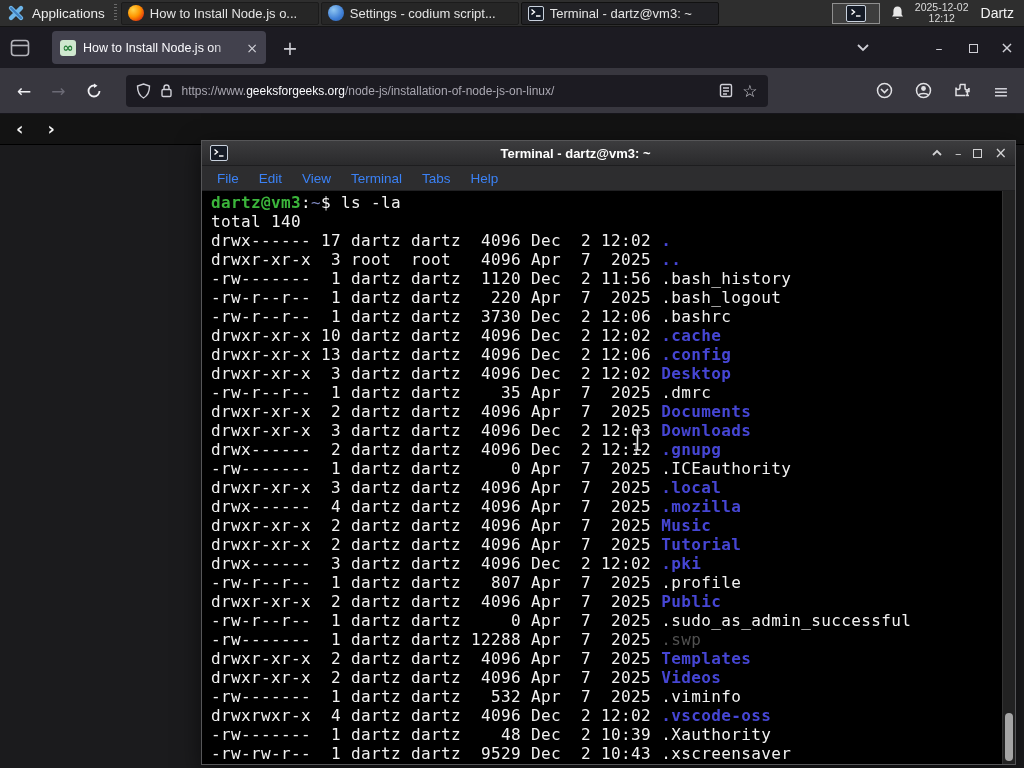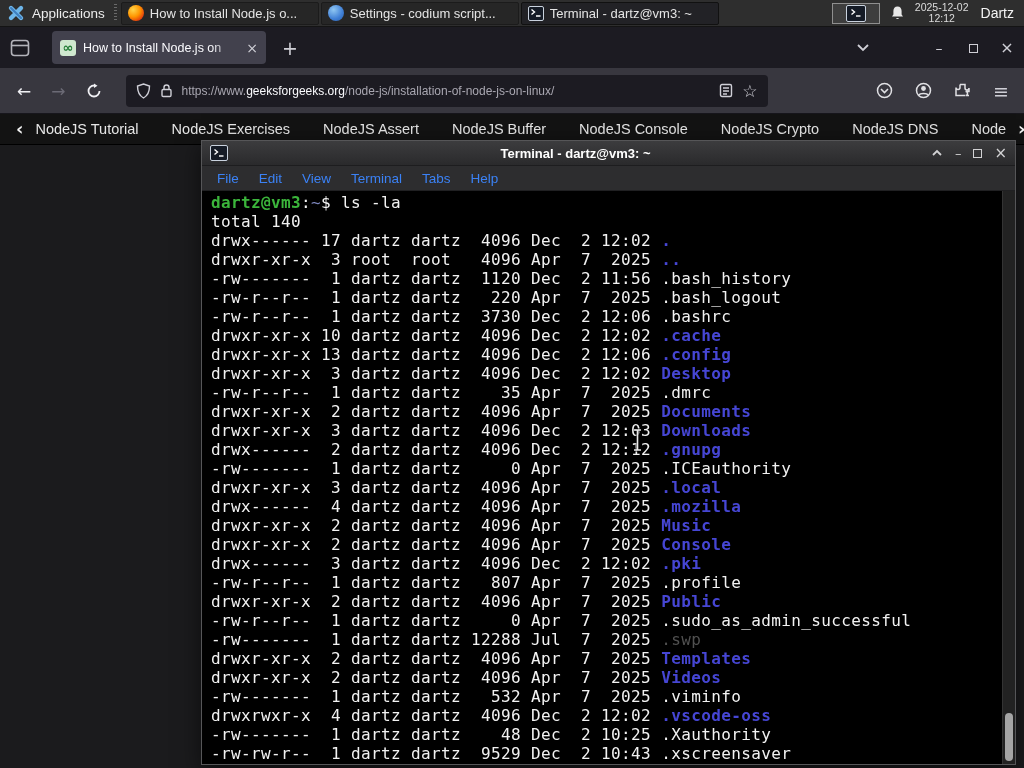--- a/index.html
+++ b/index.html
@@ -215,31 +215,20 @@
         </svg>
         <svg width="17" height="17" viewBox="0 0 17 17">
           <path d="M6 2.5 h5 v3.5 a2 2 0 0 0 4 0 v3.5 h-3.5 a2 2 0 0 1 0 4 h3.5 v-0 M6 2.5 v3 a2 2 0 0 1 -4 0 v8 h9" fill="none" stroke="#e0e0e4" stroke-width="1.5"></path>
         </svg>
         <span class="glyph-btn" style="font-size:19px;">≡</span>
       </div>
     </div>
 
     <div class="gfgnav">
       <span class="gfg-chev left">‹</span>
-      <div class="gfg-links">
-
-      <span>NodeJS Tutorial</span>
-          <span>NodeJS Exercises</span>
-          <span>NodeJS Assert</span>
-          <span>NodeJS Buffer</span>
-          <span>NodeJS Console</span>
-          <span>NodeJS Crypto</span>
-          <span>NodeJS DNS</span>
-          <span>Node</span>
-        </div>
       <span class="gfg-chev right">›</span>
 
     </div>
 
     <div class="page"></div>
   </div>
 
   <div class="terminal">
     <div class="titlebar">
       <span class="term-ic" style="width:18px;height:16px;">
@@ -299,41 +288,41 @@
           <div class="trow"><span>drwx------  2 dartz dartz  4096 Dec  2 12:12 </span><span class="tname dir">.gnupg</span></div>
 
           <div class="trow"><span>-rw-------  1 dartz dartz     0 Apr  7  2025 </span><span class="tname file">.ICEauthority</span></div>
 
           <div class="trow"><span>drwxr-xr-x  3 dartz dartz  4096 Apr  7  2025 </span><span class="tname dir">.local</span></div>
 
           <div class="trow"><span>drwx------  4 dartz dartz  4096 Apr  7  2025 </span><span class="tname dir">.mozilla</span></div>
 
           <div class="trow"><span>drwxr-xr-x  2 dartz dartz  4096 Apr  7  2025 </span><span class="tname dir">Music</span></div>
 
-          <div class="trow"><span>drwxr-xr-x  2 dartz dartz  4096 Apr  7  2025 </span><span class="tname dir">Console</span></div>
+          <div class="trow"><span>drwxr-xr-x  2 dartz dartz  4096 Apr  7  2025 </span><span class="tname dir">Tutorial</span></div>
 
           <div class="trow"><span>drwx------  3 dartz dartz  4096 Dec  2 12:02 </span><span class="tname dir">.pki</span></div>
 
           <div class="trow"><span>-rw-r--r--  1 dartz dartz   807 Apr  7  2025 </span><span class="tname file">.profile</span></div>
 
           <div class="trow"><span>drwxr-xr-x  2 dartz dartz  4096 Apr  7  2025 </span><span class="tname dir">Public</span></div>
 
           <div class="trow"><span>-rw-r--r--  1 dartz dartz     0 Apr  7  2025 </span><span class="tname file">.sudo_as_admin_successful</span></div>
 
-          <div class="trow"><span>-rw-------  1 dartz dartz 12288 Jul  7  2025 </span><span class="tname dim">.swp</span></div>
+          <div class="trow"><span>-rw-------  1 dartz dartz 12288 Apr  7  2025 </span><span class="tname dim">.swp</span></div>
 
           <div class="trow"><span>drwxr-xr-x  2 dartz dartz  4096 Apr  7  2025 </span><span class="tname dir">Templates</span></div>
 
           <div class="trow"><span>drwxr-xr-x  2 dartz dartz  4096 Apr  7  2025 </span><span class="tname dir">Videos</span></div>
 
           <div class="trow"><span>-rw-------  1 dartz dartz   532 Apr  7  2025 </span><span class="tname file">.viminfo</span></div>
 
           <div class="trow"><span>drwxrwxr-x  4 dartz dartz  4096 Dec  2 12:02 </span><span class="tname dir">.vscode-oss</span></div>
 
-          <div class="trow"><span>-rw-------  1 dartz dartz    48 Dec  2 10:25 </span><span class="tname file">.Xauthority</span></div>
+          <div class="trow"><span>-rw-------  1 dartz dartz    48 Dec  2 10:39 </span><span class="tname file">.Xauthority</span></div>
 
           <div class="trow"><span>-rw-rw-r--  1 dartz dartz  9529 Dec  2 10:43 </span><span class="tname file">.xscreensaver</span></div>
         </div>
       <div class="tscroll">
         <div class="tthumb"></div>
       </div>
     </div>
   </div>
 
   <svg class="cursor" width="15" height="24" viewBox="0 0 15 24">

